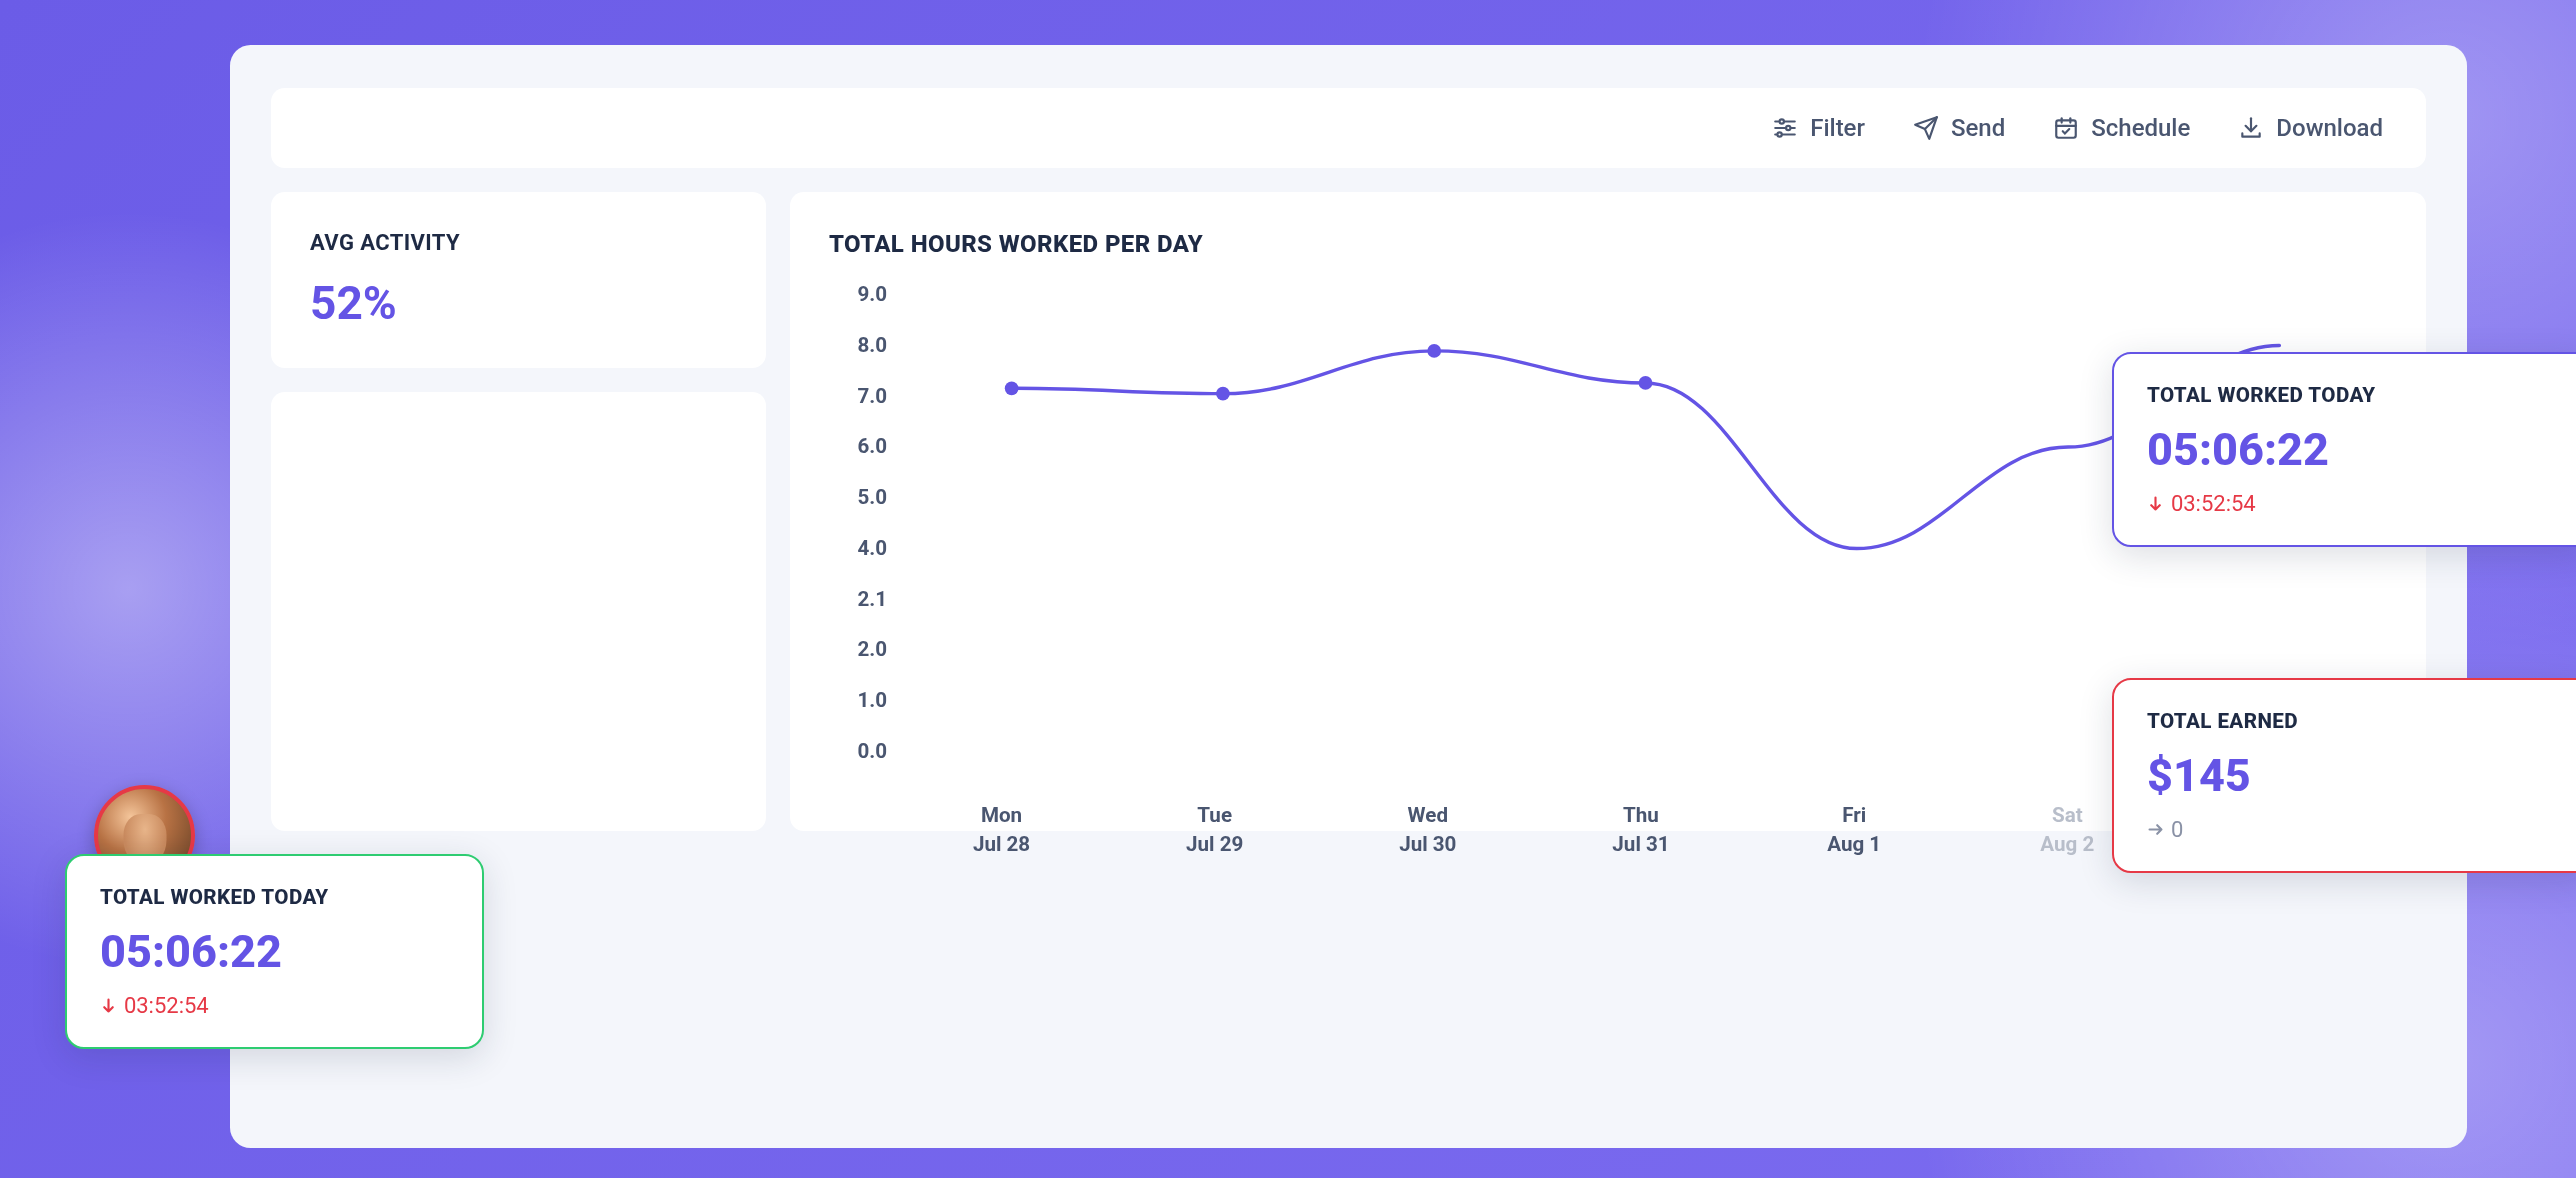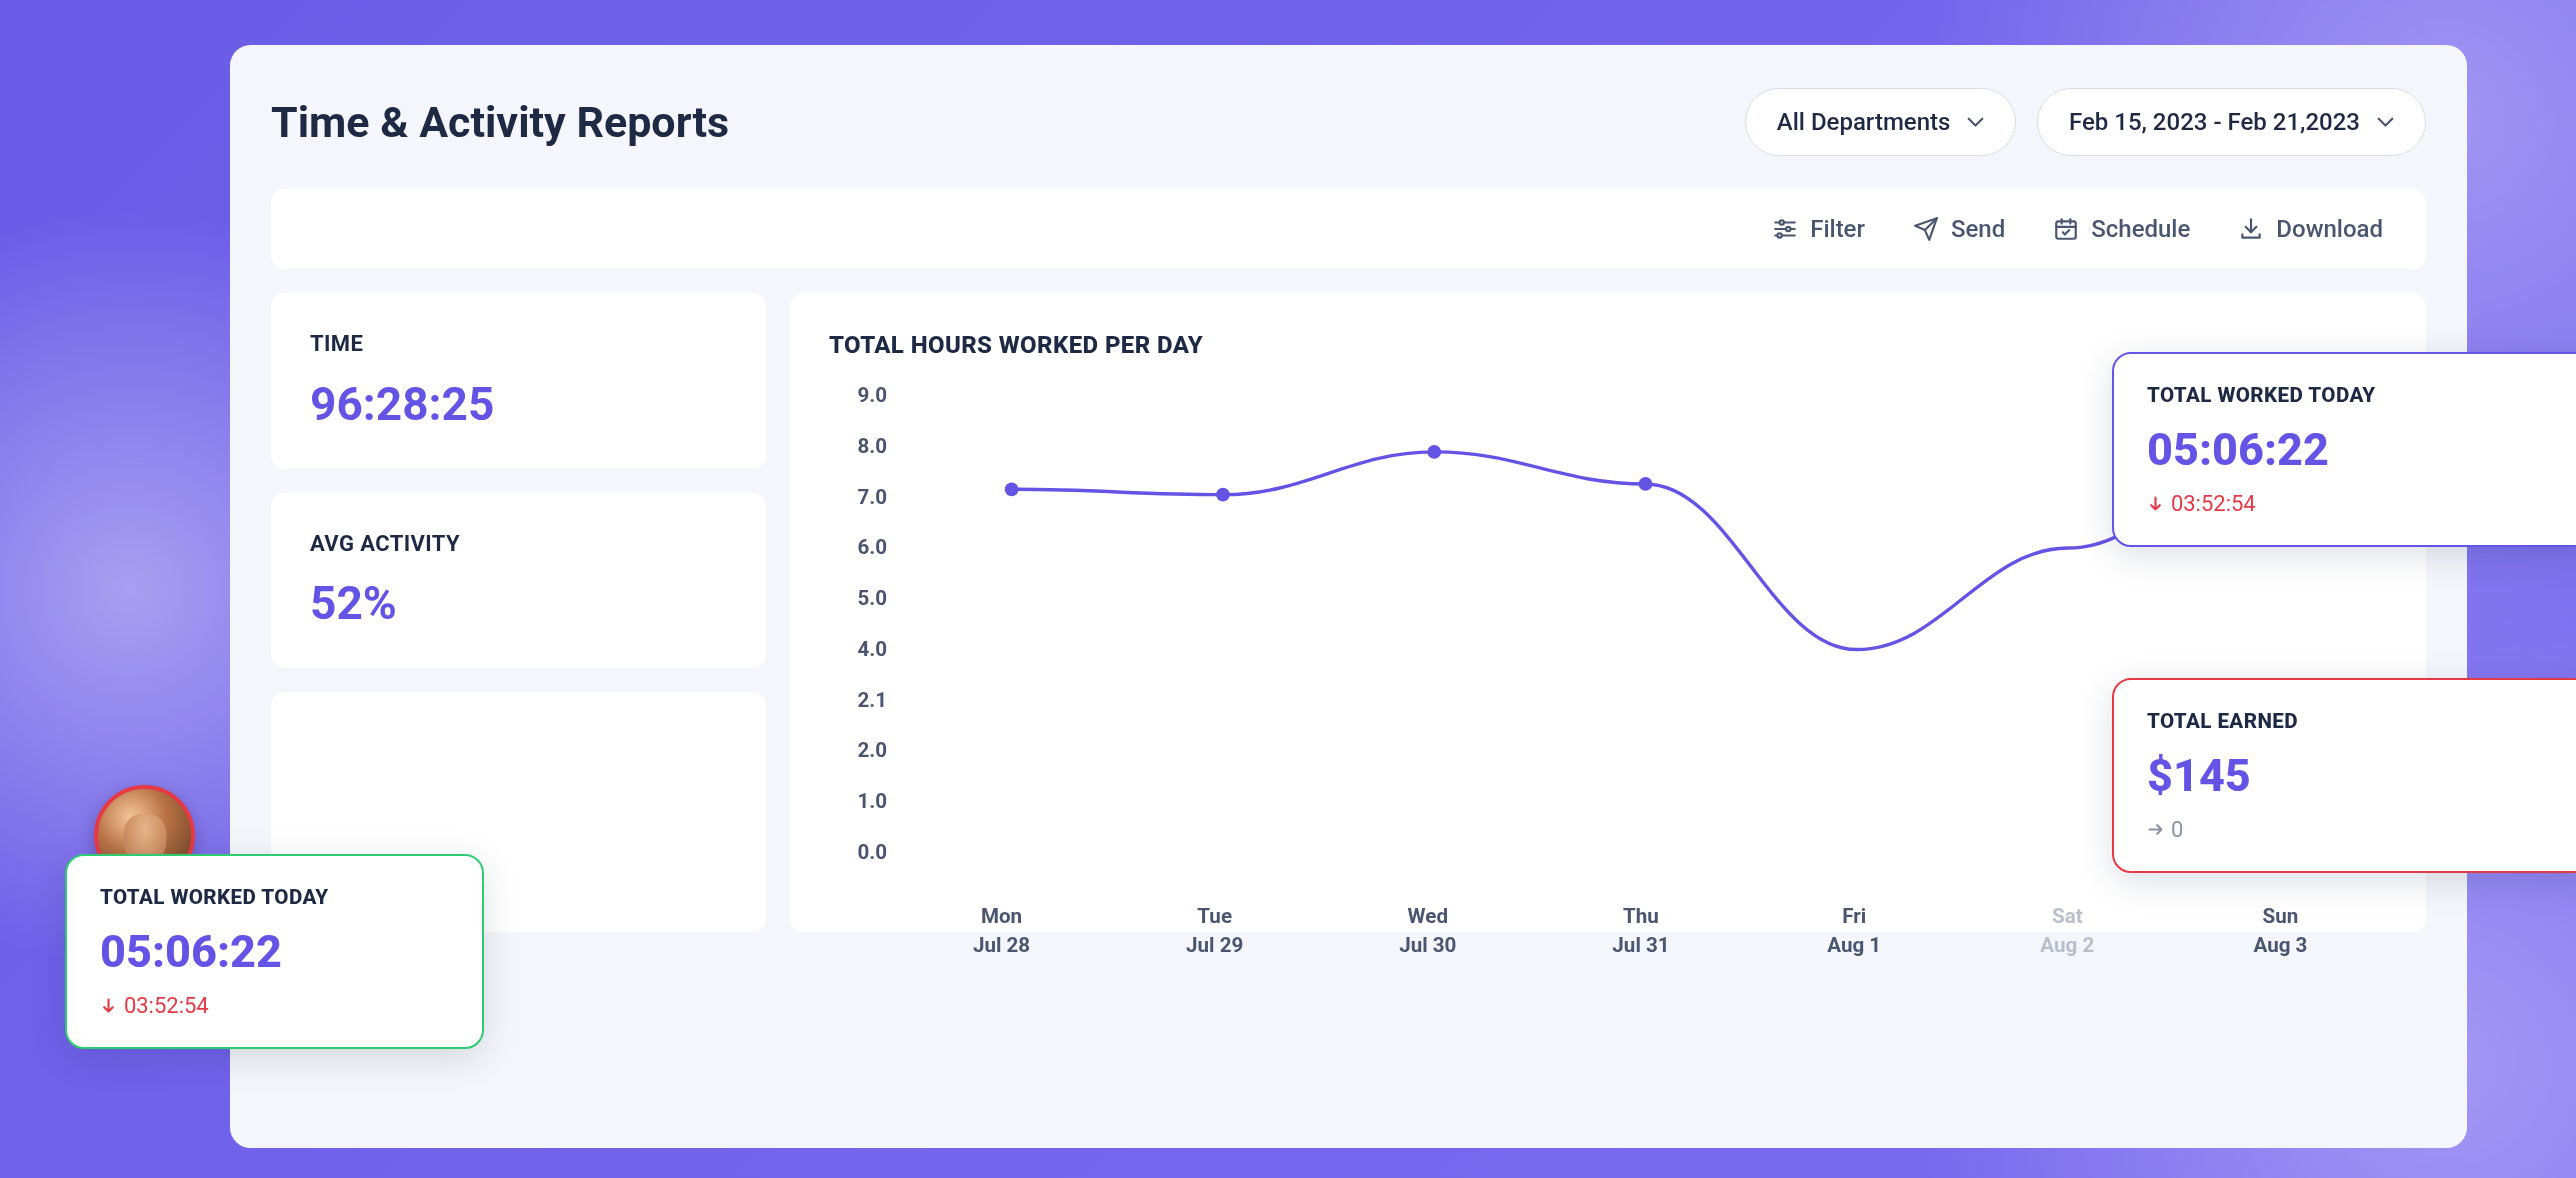--- a/index.html
+++ b/index.html
@@ -235,37 +235,20 @@
   min-height:172px;
 }
 </style>
 </head>
 <body>
 
 <div class="noise-bg"></div>
 
 <div class="dashboard">
 
-  <div class="header">
-    <h1 class="page-title">Time &amp; Activity Reports</h1>
-    <div class="dropdowns">
-      <div class="dropdown">
-        <span>All Departments</span>
-        <svg class="chevron-down" viewBox="0 0 20 12">
-            <path d="M2 2 L10 10 L18 2" stroke="#4a5670" stroke-width="2.5" fill="none" stroke-linecap="round" stroke-linejoin="round"></path>
-          </svg>
-      </div>
-      <div class="dropdown">
-        <span>Feb 15, 2023 - Feb 21,2023</span>
-        <svg class="chevron-down" viewBox="0 0 20 12">
-            <path d="M2 2 L10 10 L18 2" stroke="#4a5670" stroke-width="2.5" fill="none" stroke-linecap="round" stroke-linejoin="round"></path>
-          </svg>
-      </div>
-    </div>
-  </div>
 
   <div class="toolbar">
     <div class="toolbar-item">
       <span class="toolbar-icon">
         <svg width="26" height="26" viewBox="0 0 24 24" fill="none" stroke="#4a5670" stroke-width="2" stroke-linecap="round">
             <line x1="3" y1="6" x2="21" y2="6"></line>
             <circle cx="9" cy="6" r="2" fill="#fff"></circle>
             <line x1="3" y1="12" x2="21" y2="12"></line>
             <circle cx="15" cy="12" r="2" fill="#fff"></circle>
             <line x1="3" y1="18" x2="21" y2="18"></line>
@@ -302,24 +285,20 @@
             <path d="M7 10 L12 15 L17 10"></path>
             <path d="M4 17 V20 H20 V17"></path>
           </svg>
       </span>
       <span>Download</span>
     </div>
   </div>
 
   <div class="main-grid">
     <div class="left-col">
-      <div class="stat-card">
-        <div class="stat-label">TIME</div>
-        <div class="stat-value">96:28:25</div>
-      </div>
       <div class="stat-card">
         <div class="stat-label">AVG ACTIVITY</div>
         <div class="stat-value">52%</div>
       </div>
       <div class="placeholder-card"></div>
     </div>
 
     <div class="chart-card">
       <div class="chart-title">TOTAL HOURS WORKED PER DAY</div>
       <div class="chart-area">

